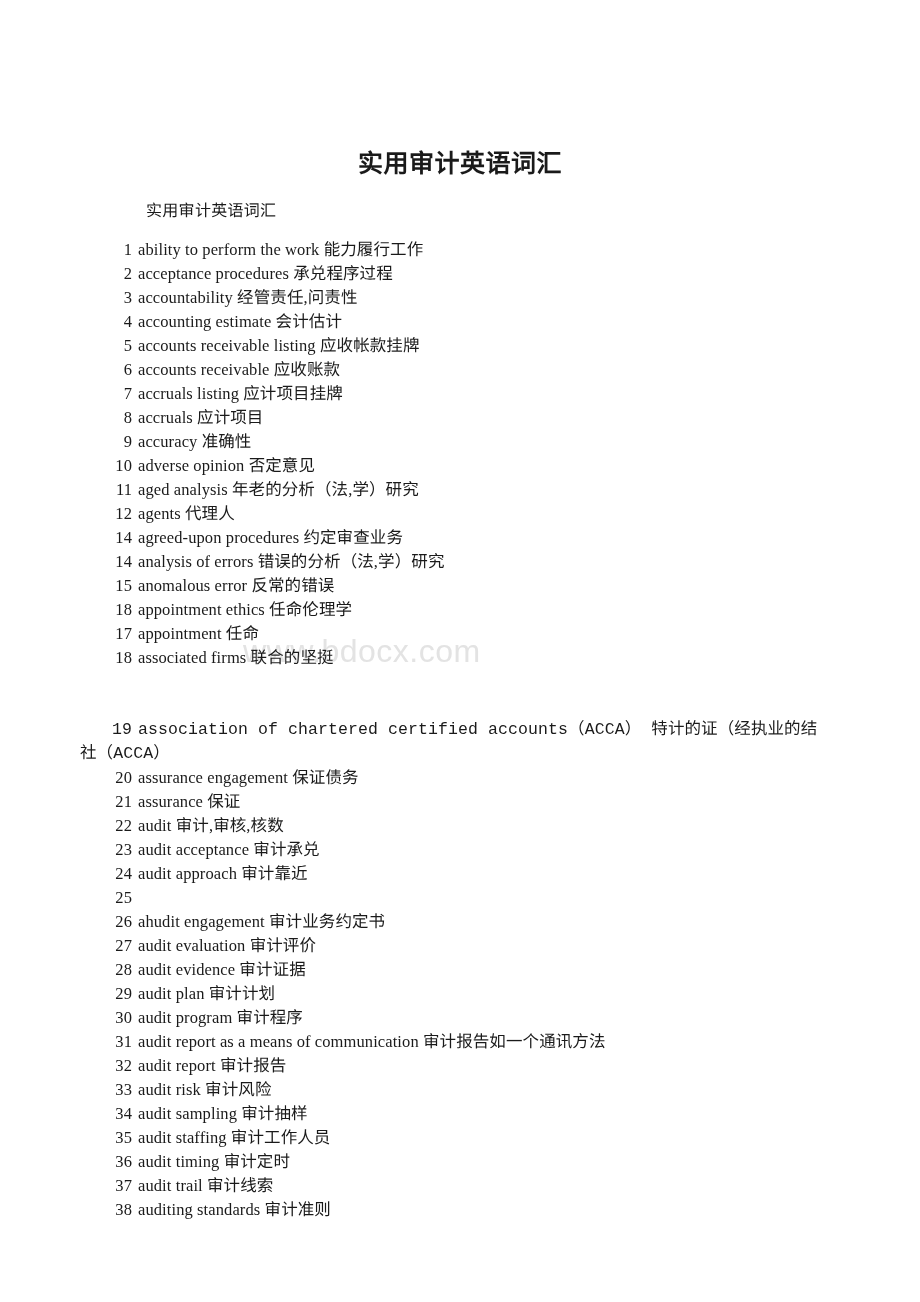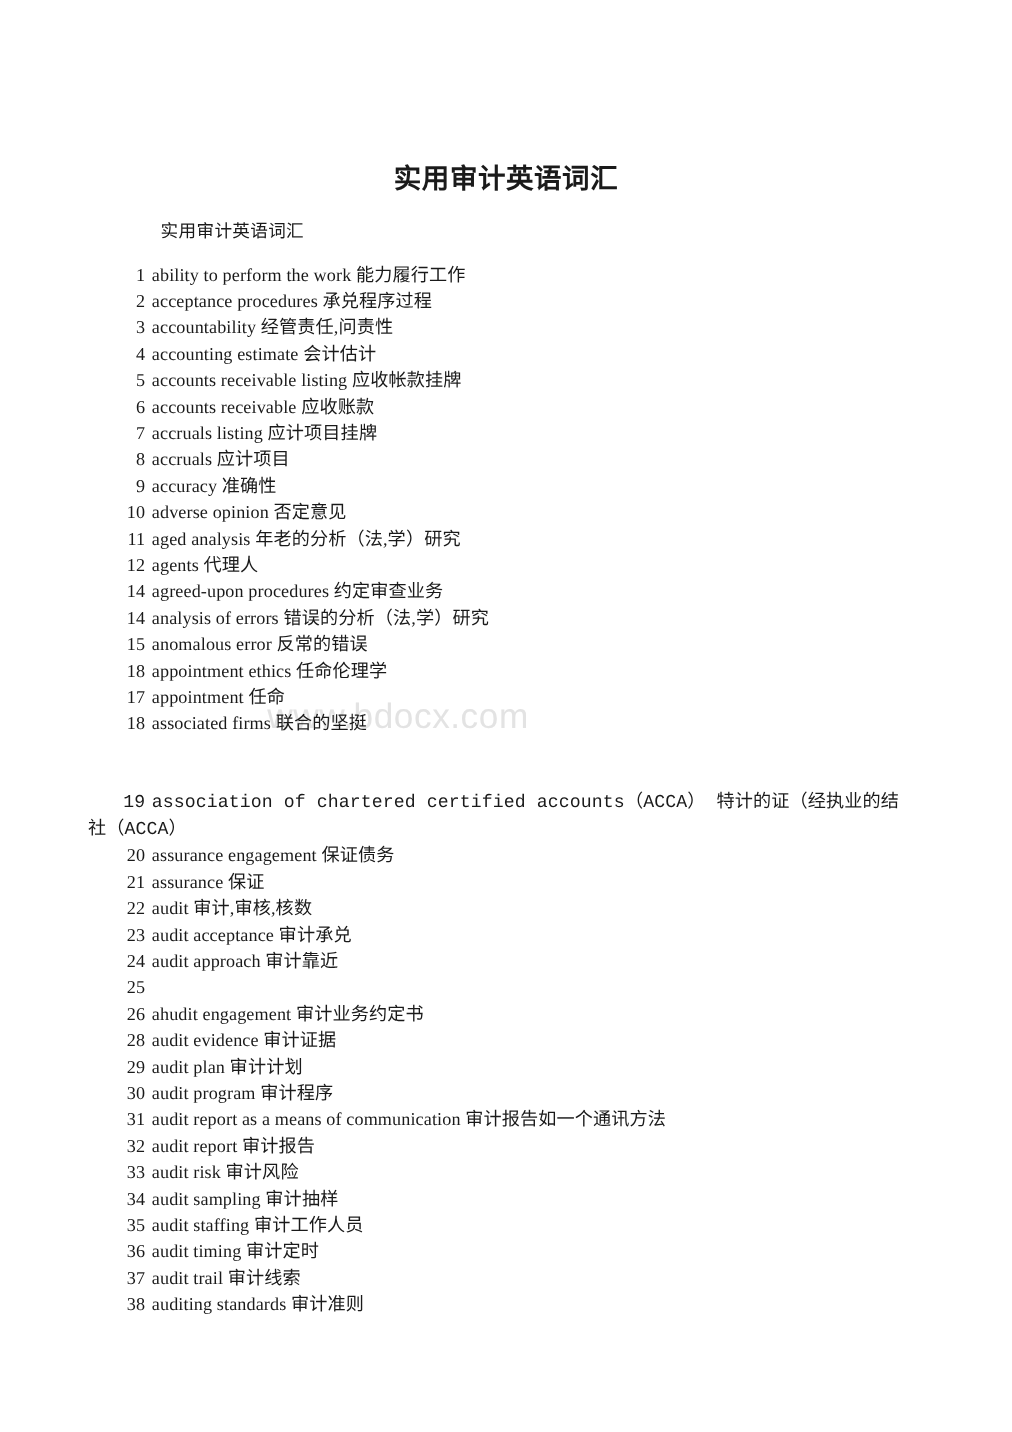--- a/index.html
+++ b/index.html
@@ -155,20 +155,21 @@
           <span class="num">19</span>
           <span class="term">association of chartered certified accounts（ACCA）   特计的证（经执业的结社（ACCA）</span>
         </li>
         <li class="entry"><span class="num">20</span><span class="term">assurance engagement    保证债务</span></li>
         <li class="entry"><span class="num">21</span><span class="term">assurance   保证</span></li>
         <li class="entry"><span class="num">22</span><span class="term">audit   审计,审核,核数</span></li>
         <li class="entry"><span class="num">23</span><span class="term">audit acceptance    审计承兑</span></li>
         <li class="entry"><span class="num">24</span><span class="term">audit approach    审计靠近</span></li>
         <li class="entry"><span class="num">25</span></li>
         <li class="entry"><span class="num">26</span><span class="term">ahudit engagement   审计业务约定书</span></li>
+        <li class="entry"><span class="num">27</span><span class="term">audit evaluation    审计评价</span></li>
         <li class="entry"><span class="num">28</span><span class="term">audit evidence   审计证据</span></li>
         <li class="entry"><span class="num">29</span><span class="term">audit plan   审计计划</span></li>
         <li class="entry"><span class="num">30</span><span class="term">audit program   审计程序</span></li>
         <li class="entry"><span class="num">31</span><span class="term">audit report as a means of communication    审计报告如一个通讯方法</span></li>
         <li class="entry"><span class="num">32</span><span class="term">audit report    审计报告</span></li>
         <li class="entry"><span class="num">33</span><span class="term">audit risk   审计风险</span></li>
         <li class="entry"><span class="num">34</span><span class="term">audit sampling   审计抽样</span></li>
         <li class="entry"><span class="num">35</span><span class="term">audit staffing   审计工作人员</span></li>
         <li class="entry"><span class="num">36</span><span class="term">audit timing    审计定时</span></li>
         <li class="entry"><span class="num">37</span><span class="term">audit trail   审计线索</span></li>

